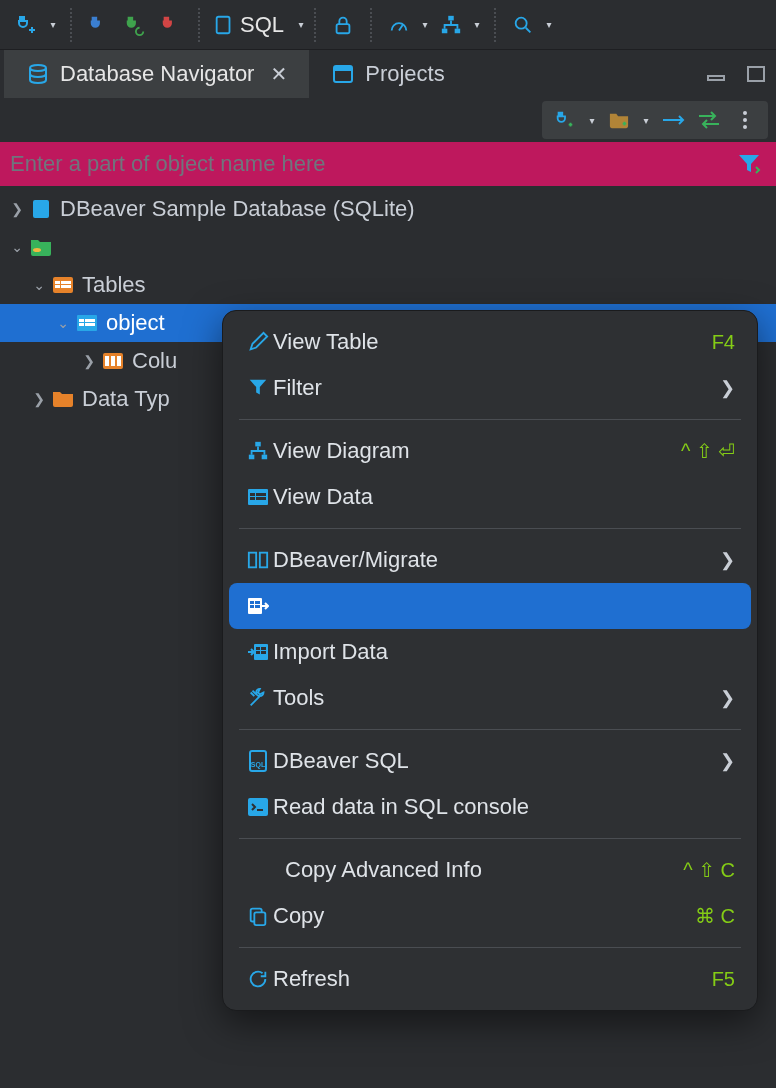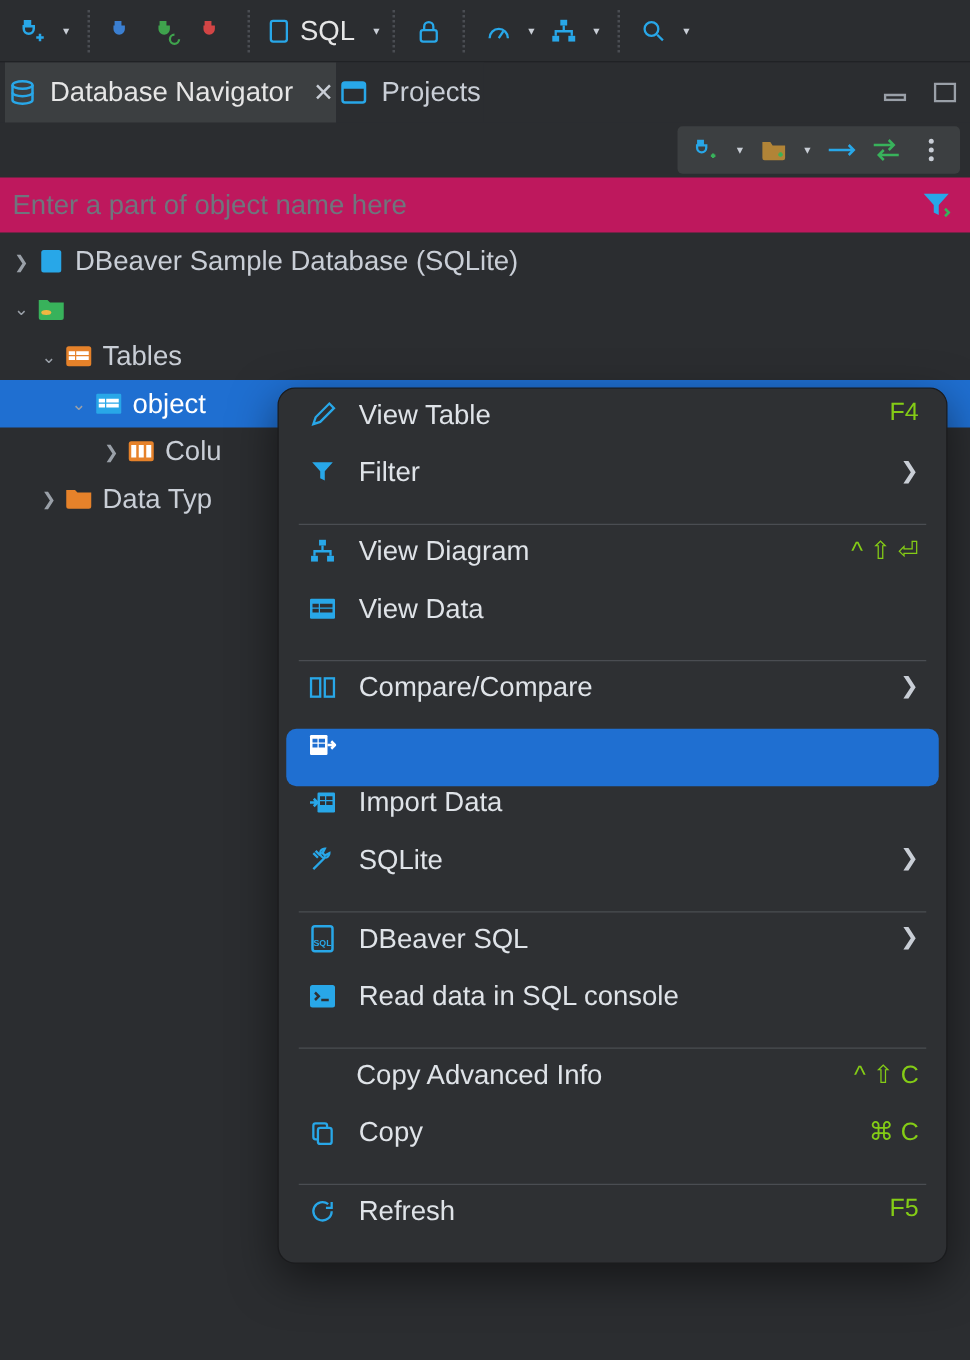--- a/index.html
+++ b/index.html
@@ -9,21 +9,21 @@
   .toolbar { height: 50px; display: flex; align-items: center; padding: 0 6px; background: #2b2d30; border-bottom: 1px solid #1e1f22; gap: 2px; }
   .toolbar .group { display: flex; align-items: center; gap: 2px; padding: 0 4px; }
   .toolbar .sep { width: 2px; height: 34px; border-left: 2px dotted #4a4d52; margin: 0 4px; }
   .toolbar .btn { display: flex; align-items: center; justify-content: center; width: 34px; height: 34px; border-radius: 4px; cursor: pointer; }
   .toolbar .dd { display:flex; align-items:center; justify-content:center; width:14px; height:34px; color:#c9ced6; font-size:10px; cursor:pointer; }
   .sql-btn { display:flex; align-items:center; gap:6px; height:34px; padding:0 8px; border-radius:4px; cursor:pointer; }
   .sql-btn span { font-size: 22px; color:#e6e6e6; font-weight:500; }
 
   
   .tabs { height: 48px; display:flex; align-items:stretch; background:#2b2d30; padding-left:4px; }
-  .tab { display:flex; align-items:center; gap:10px; padding:0 2px; background:#2b2d30; color:#c9ced6; font-size:22px; cursor:pointer; position:relative; }
+  .tab { display:flex; align-items:center; gap:10px; padding:0 22px; background:#2b2d30; color:#c9ced6; font-size:22px; cursor:pointer; position:relative; }
   .tab.active { background:#3c3f41; color:#e6e6e6; }
   .tab .close { color:#c9ced6; font-size:20px; margin-left:6px; }
   .tabs .spacer { flex:1; }
   .tabs .winbtn { display:flex; align-items:center; justify-content:center; width:40px; height:48px; cursor:pointer; }
 
   
   .panel-sub { height:44px; display:flex; align-items:center; justify-content:flex-end; padding:0 8px; background:#2b2d30; }
   .panel-sub .subbar { display:flex; align-items:center; gap:6px; background:#3c3f41; padding:4px 8px; border-radius:4px; }
   .panel-sub .ibtn { display:flex; align-items:center; justify-content:center; width:30px; height:30px; cursor:pointer; border-radius:3px; }
   .panel-sub .dd { width:12px;height:30px;display:flex;align-items:center;justify-content:center;color:#c9ced6;font-size:10px; }
@@ -40,21 +40,21 @@
   .tree-row .arrow { width:22px; text-align:center; color:#9aa0a8; font-size:14px; }
   .tree-row .icon { width:26px; height:26px; display:flex; align-items:center; justify-content:center; margin-right:6px; }
   .tree-row.selected { background:#1f6fd1; color:#fff; }
   .indent-0 { padding-left:6px; }
   .indent-1 { padding-left:28px; }
   .indent-2 { padding-left:52px; }
   .indent-3 { padding-left:78px; }
 
   
   .context-menu { position:absolute; left:222px; top:310px; width:536px; background:#2e3033; border:1px solid #1a1b1d; border-radius:14px; box-shadow:0 12px 36px rgba(0,0,0,0.5); padding:8px 6px; }
-  .menu-item { display:flex; align-items:flex-start; height:46px; padding:0 16px; border-radius:8px; font-size:22px; color:#dfe3e8; cursor:pointer; gap:16px; }
+  .menu-item { display:flex; align-items:center; height:46px; padding:0 16px; border-radius:8px; font-size:22px; color:#dfe3e8; cursor:pointer; gap:2px; }
   .menu-item.selected { background:#1f6fd1; color:#fff; }
   .menu-item .micon { width:26px; height:26px; display:flex; align-items:center; justify-content:center; flex-shrink:0; }
   .menu-item .label { flex:1; }
   .menu-item .shortcut { color:#84cc16; font-size:20px; }
   .menu-sep { height:1px; background:#4a4d52; margin:8px 10px; }
   .menu-item .chev { color:#c9ced6; font-size:18px; }
   .menu-item.noicon { padding-left:56px; }
 
   
   .stroke-blue { stroke:#28a7e8; }
@@ -331,21 +331,21 @@
     <span class="label">View Data</span>
   </div>
   <div class="menu-sep"></div>
   <div class="menu-item">
     <span class="micon">
         <svg width="22" height="22" viewBox="0 0 24 24">
           <rect x="2" y="4" width="8" height="16" fill="none" class="stroke-blue" stroke-width="2"></rect>
           <rect x="14" y="4" width="8" height="16" fill="none" class="stroke-blue" stroke-width="2"></rect>
         </svg>
       </span>
-    <span class="label">Compare/Compare</span>
+    <span class="label">DBeaver/Migrate</span>
     <span class="chev">❯</span>
   </div>
   <div class="menu-item selected">
     <span class="micon">
         <svg width="22" height="18" viewBox="0 0 22 18">
           <rect x="1" y="1" width="14" height="16" rx="1" class="fill-white"></rect>
           <rect x="3" y="4" width="4" height="3" fill="#1f6fd1"></rect>
           <rect x="8" y="4" width="5" height="3" fill="#1f6fd1"></rect>
           <rect x="3" y="8" width="4" height="3" fill="#1f6fd1"></rect>
           <rect x="8" y="8" width="5" height="3" fill="#1f6fd1"></rect>
@@ -366,21 +366,21 @@
       </span>
     <span class="label">Import Data</span>
   </div>
   <div class="menu-item">
     <span class="micon">
         <svg width="22" height="22" viewBox="0 0 24 24">
           <path d="M4 20L14 10M18 6a4 4 0 1 1-4-4l-2 4 2 2 4-2z" fill="none" class="stroke-blue" stroke-width="2"></path>
           <path d="M6 4l4 4M4 6l4 4" class="stroke-blue" stroke-width="2"></path>
         </svg>
       </span>
-    <span class="label">SQLite</span>
+    <span class="label">Tools</span>
     <span class="chev">❯</span>
   </div>
   <div class="menu-sep"></div>
   <div class="menu-item">
     <span class="micon">
         <svg width="20" height="24" viewBox="0 0 20 24">
           <rect x="2" y="2" width="16" height="20" rx="2" fill="none" class="stroke-blue" stroke-width="2"></rect>
           <text x="10" y="18" text-anchor="middle" font-size="7" class="fill-blue" font-weight="bold">SQL</text>
         </svg>
       </span>

